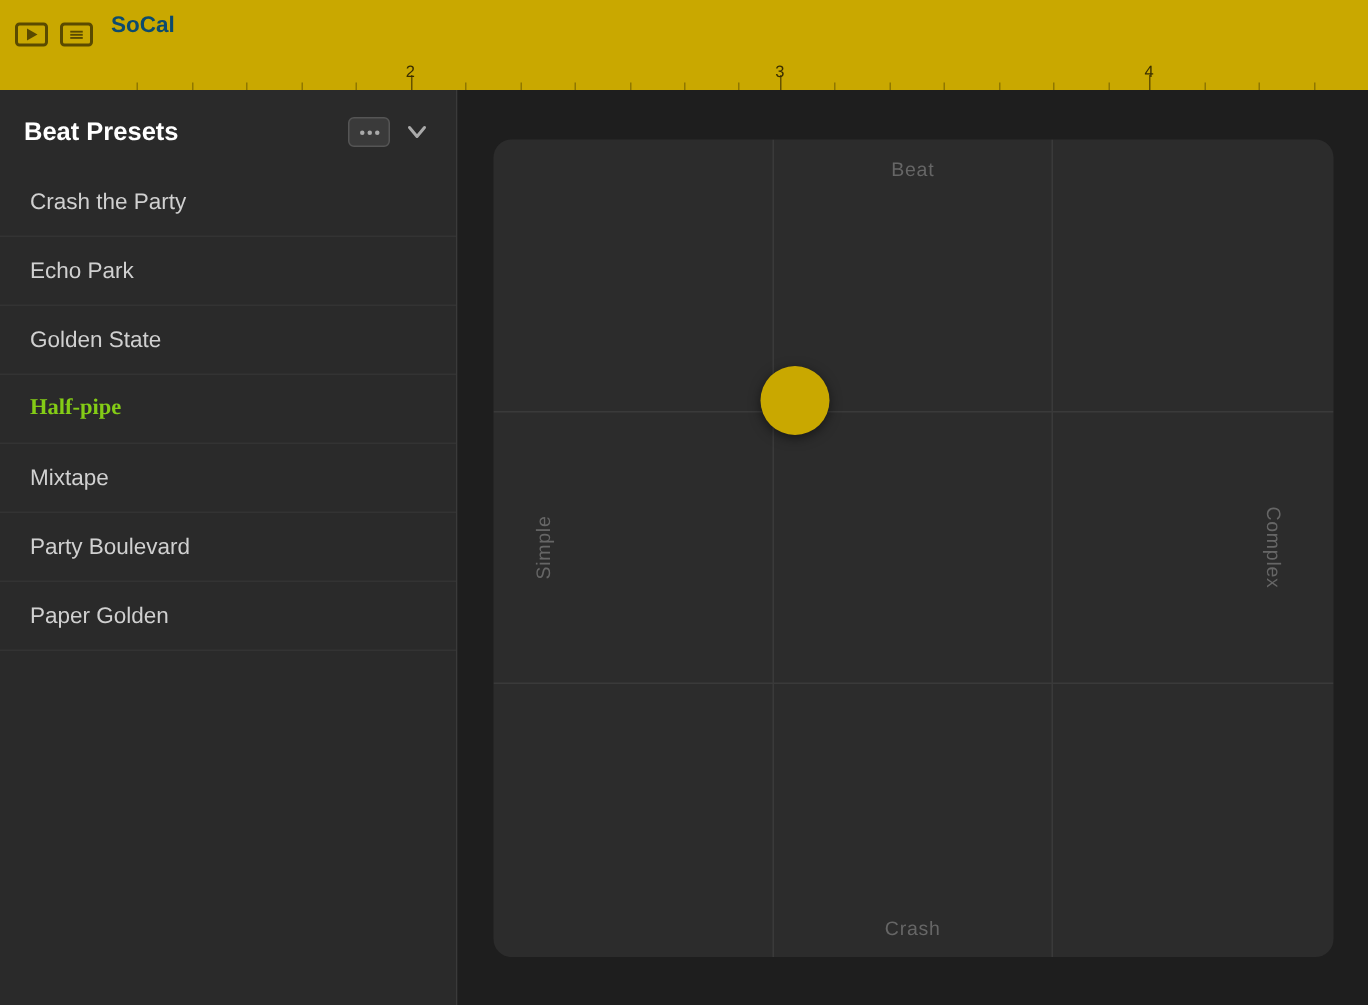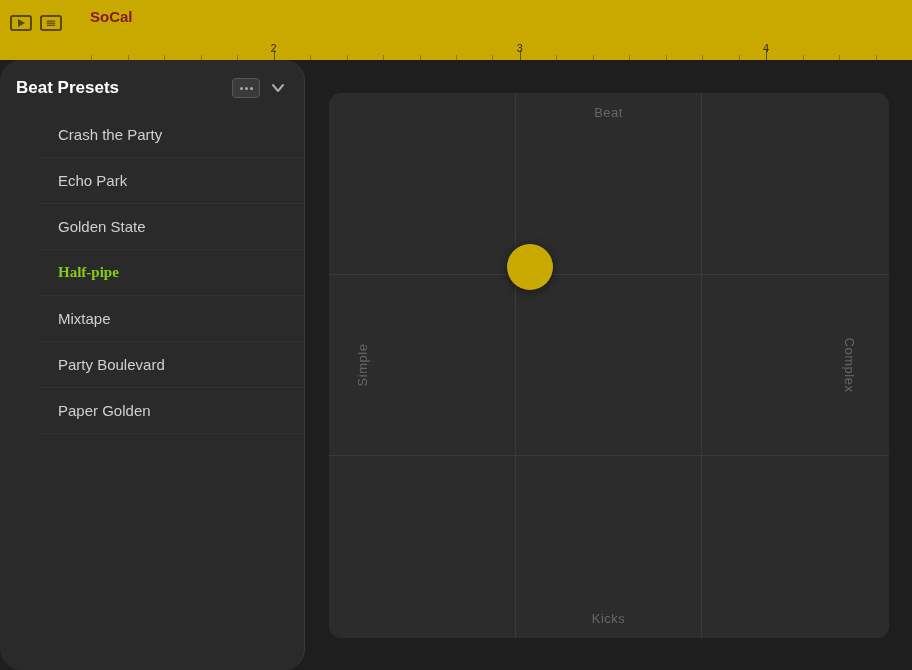--- a/index.html
+++ b/index.html
@@ -37,24 +37,24 @@
       justify-content: center;
     }
 
     .header-icon svg {
       width: 10px;
       height: 10px;
       fill: #5a4a00;
     }
 
     .app-title {
-      color: #7f1d1d;
+      color: #0c4a6e;
       font-weight: 700;
       font-size: 15px;
-      margin-left: 20px;
+      margin-left: 4px;
       margin-bottom: 14px;
     }
 
     .ruler-marks {
       position: absolute;
       bottom: 0;
       left: 0;
       right: 0;
       height: 28px;
       overflow: hidden;
@@ -95,21 +95,20 @@
     }
 
     
     .sidebar {
       width: 305px;
       min-width: 305px;
       background: #2a2a2a;
       border-right: 1px solid #3a3a3a;
       display: flex;
       flex-direction: column;
-      border-radius: 21px;
     }
 
     .sidebar-header {
       display: flex;
       align-items: center;
       justify-content: space-between;
       padding: 18px 16px 14px 16px;
     }
 
     .sidebar-title {
@@ -158,21 +157,20 @@
       height: 14px;
       fill: none;
       stroke: #aaa;
       stroke-width: 2;
     }
 
     
     .preset-list {
       flex: 1;
       overflow-y: auto;
-      padding-left: 38px;
     }
 
     .preset-item {
       padding: 14px 20px;
       cursor: pointer;
       border-bottom: 1px solid #333;
       display: flex;
       align-items: center;
     }
 
@@ -398,21 +396,21 @@
     <div class="xy-pad">
 
       <div class="xy-pad-grid">
         <div class="grid-line-v" style="left: 33.3%;"></div>
         <div class="grid-line-v" style="left: 66.6%;"></div>
         <div class="grid-line-h" style="top: 33.3%;"></div>
         <div class="grid-line-h" style="top: 66.6%;"></div>
       </div>
 
       <span class="xy-label label-top">Beat</span>
-      <span class="xy-label label-bottom">Kicks</span>
+      <span class="xy-label label-bottom">Crash</span>
       <span class="xy-label label-left">Simple</span>
       <span class="xy-label label-right">Complex</span>
 
       <div class="xy-puck"></div>
     </div>
 
   </div>
 </div>
 
 </body></html>

